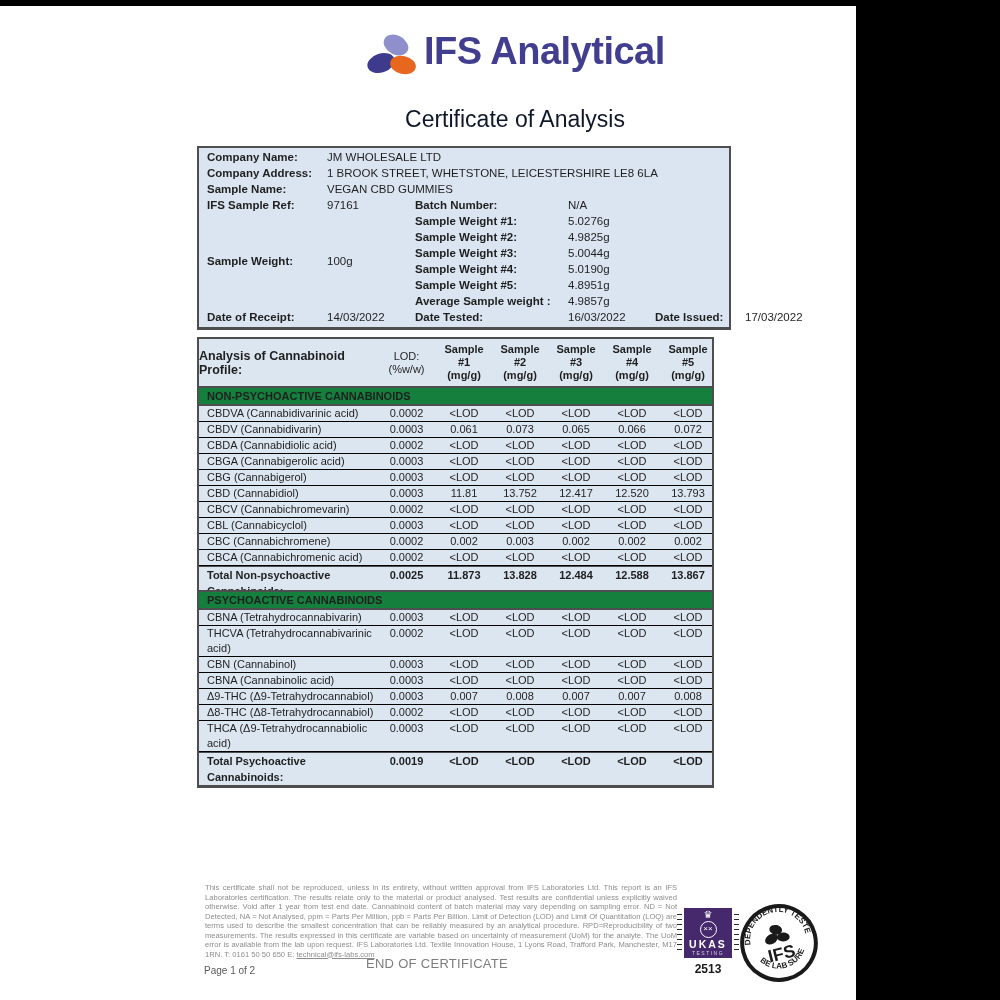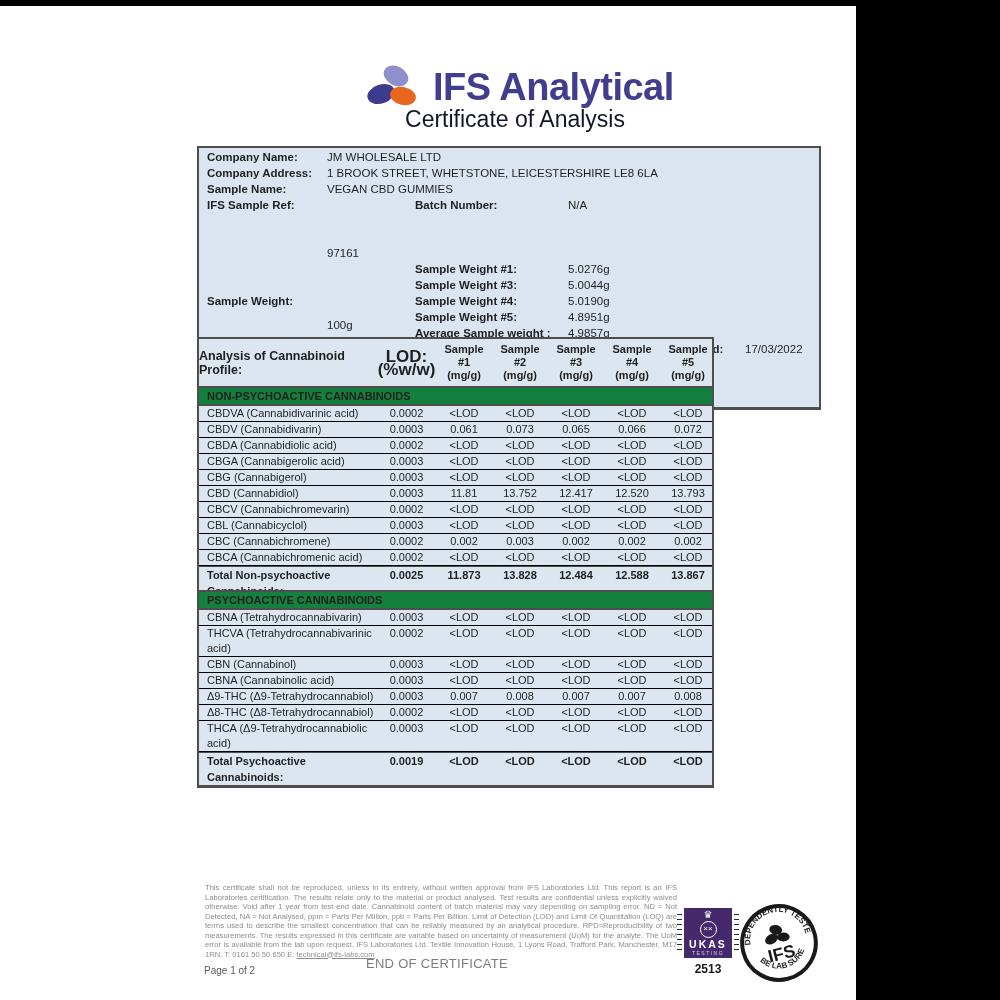--- a/index.html
+++ b/index.html
@@ -1,47 +1,47 @@
 <!DOCTYPE html>
 <html><head>
 <meta charset="utf-8">
 <style>
   * { margin:0; padding:0; box-sizing:border-box; }
   html,body { width:1000px; height:1000px; }
   body { background:#000; position:relative; font-family:"Liberation Sans", sans-serif; color:#1f1f1f; }
   .page { position:absolute; left:0; top:6px; width:856px; height:994px; background:#ffffff; overflow:hidden; }
 
   
-  .brand-row { position:absolute; left:360px; top:55px; display:flex; align-items:center; gap:9px; }
+  .brand-row { position:absolute; left:360px; top:24px; display:flex; }
   .brand-text { font-size:38px; font-weight:bold; color:#413d8f; letter-spacing:-0.5px; }
   .coa-title { position:absolute; left:290px; top:100px; width:450px; text-align:center; font-size:23px; color:#0f172a; }
 
   
-  .info-table { position:absolute; left:197px; top:140px; width:624px; background:#dbe5f1;
+  .info-table { position:absolute; left:197px; top:140px; width:534px; background:#dbe5f1;
                 border:2px solid #4e4e4e; border-bottom-width:3px; font-size:11.5px; padding:1px 0 2px 0; }
   .ir { display:flex; line-height:16px; }
   .lbl { font-weight:bold; }
   .c1 { width:128px; padding-left:8px; flex:none; }
-  .c2 { width:88px; flex:none;margin-top:48px; }
+  .c2 { width:88px; flex:none; }
   .c3 { width:153px; flex:none; }
   .c4 { width:87px; flex:none; }
   .c5 { width:90px; flex:none; }
   .c6 { flex:1; }
   .wblock { display:flex; }
   .wleft { width:216px; flex:none; display:flex; align-items:center; }
   .wright { flex:1; }
 
   
   .atable { position:absolute; left:197px; width:517px; background:#dce6f1; border:2px solid #4e4e4e; border-bottom-width:3px; font-size:11px; }
   .t1 { top:331px; }
   .t2 { top:584px; }
   .ahdr { display:flex; align-items:center; height:49px; border-bottom:2px solid #4e4e4e; }
   .ahdr .h-name { width:178px; flex:none; font-weight:bold; font-size:12.5px; }
   .hcell { width:56px; flex:none; text-align:center; font-weight:bold; white-space:pre-line; line-height:13px; font-size:11px; }
-  .h-lod { width:59px; flex:none; text-align:center; font-weight:bold; white-space:pre-line; line-height:13px; font-size:17px; }
+  .h-lod { width:59px; flex:none; text-align:center; font-weight:normal; white-space:pre-line; line-height:13px; font-size:11px; }
   .section-row { background:#15803d; font-weight:bold; line-height:16px; padding-left:8px; border-bottom:2px solid #4e4e4e; font-size:11px; }
   .arow { display:flex; line-height:15px; border-bottom:1px solid #000000; }
   .arow:last-child { border-bottom:none; }
   .arow .c-name { width:178px; flex:none; padding-left:8px; }
   .arow .c-lod { width:59px; flex:none; text-align:center; }
   .arow .c-val { width:56px; flex:none; text-align:center; }
   .arow.total { font-weight:bold; border-top:1.5px solid #4e4e4e; line-height:16px; }
 
   
   .disclaimer { position:absolute; left:205px; top:877px; width:472px; font-size:7.6px; line-height:9.5px;
@@ -102,20 +102,24 @@
     </div>
     <div class="wblock">
       <div class="wleft">
         <span class="c1 lbl">Sample Weight:</span>
         <span class="c2">100g</span>
       </div>
       <div class="wright" id="weights-rows">
           <div class="ir">
             <span class="c3 lbl">Sample Weight #1:</span>
             <span class="c6">5.0276g</span>
+          </div>
+          <div class="ir">
+            <span class="c3 lbl">Sample Weight #2:</span>
+            <span class="c6">4.9825g</span>
           </div>
           <div class="ir">
             <span class="c3 lbl">Sample Weight #3:</span>
             <span class="c6">5.0044g</span>
           </div>
           <div class="ir">
             <span class="c3 lbl">Sample Weight #4:</span>
             <span class="c6">5.0190g</span>
           </div>
           <div class="ir">

